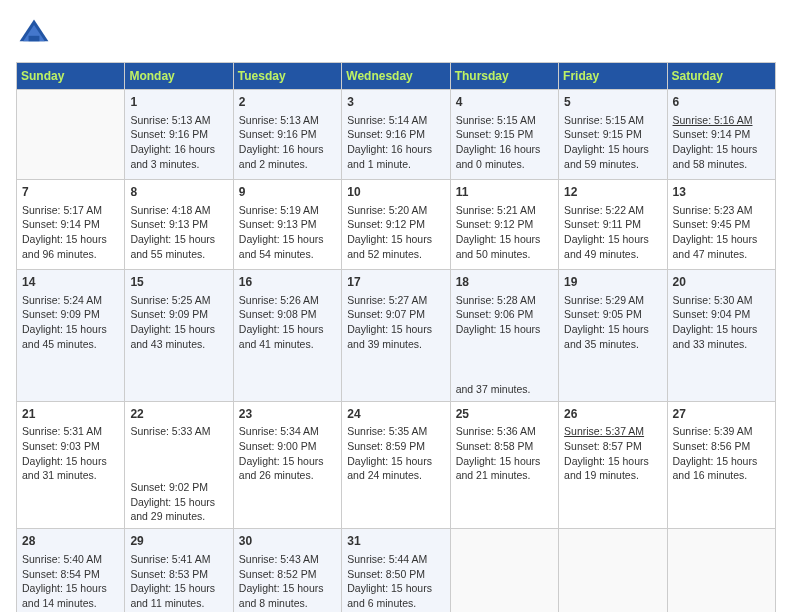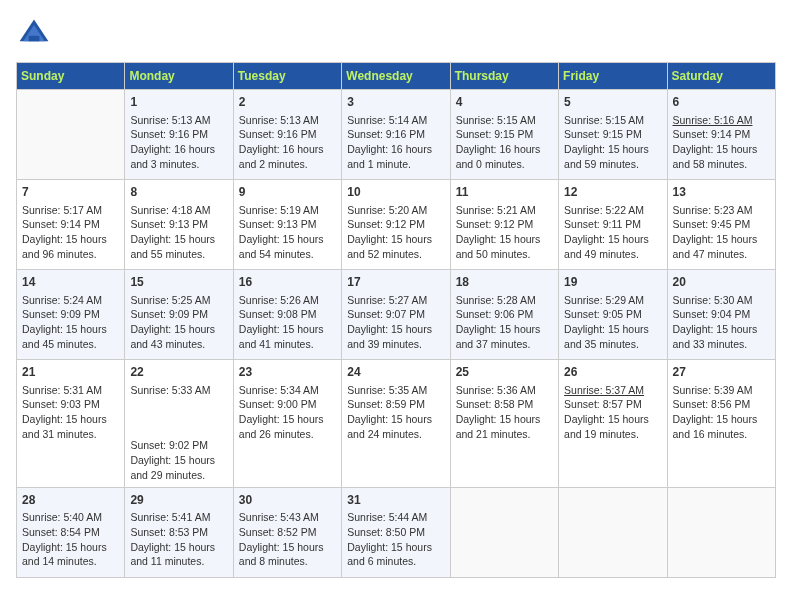--- a/index.html
+++ b/index.html
@@ -240,21 +240,21 @@
           <span style="display: block;">Sunrise: 5:27 AM</span>
           <span style="display: block;">Sunset: 9:07 PM</span>
           <span style="display: block;">Daylight: 15 hours</span>
           <span style="display: block;">and 39 minutes.</span>
         </td>
         <td>
           <span class="day-num">18</span>
           <span style="display: block;">Sunrise: 5:28 AM</span>
           <span style="display: block;">Sunset: 9:06 PM</span>
           <span style="display: block;">Daylight: 15 hours</span>
-          <span style="display: block;">and 37 minutes.</span>
+          <span style="display: block; margin-top: 45px;">and 37 minutes.</span>
         </td>
         <td>
           <span class="day-num">19</span>
           <span style="display: block;">Sunrise: 5:29 AM</span>
           <span style="display: block;">Sunset: 9:05 PM</span>
           <span style="display: block;">Daylight: 15 hours</span>
           <span style="display: block;">and 35 minutes.</span>
         </td>
         <td>
           <span class="day-num">20</span>

